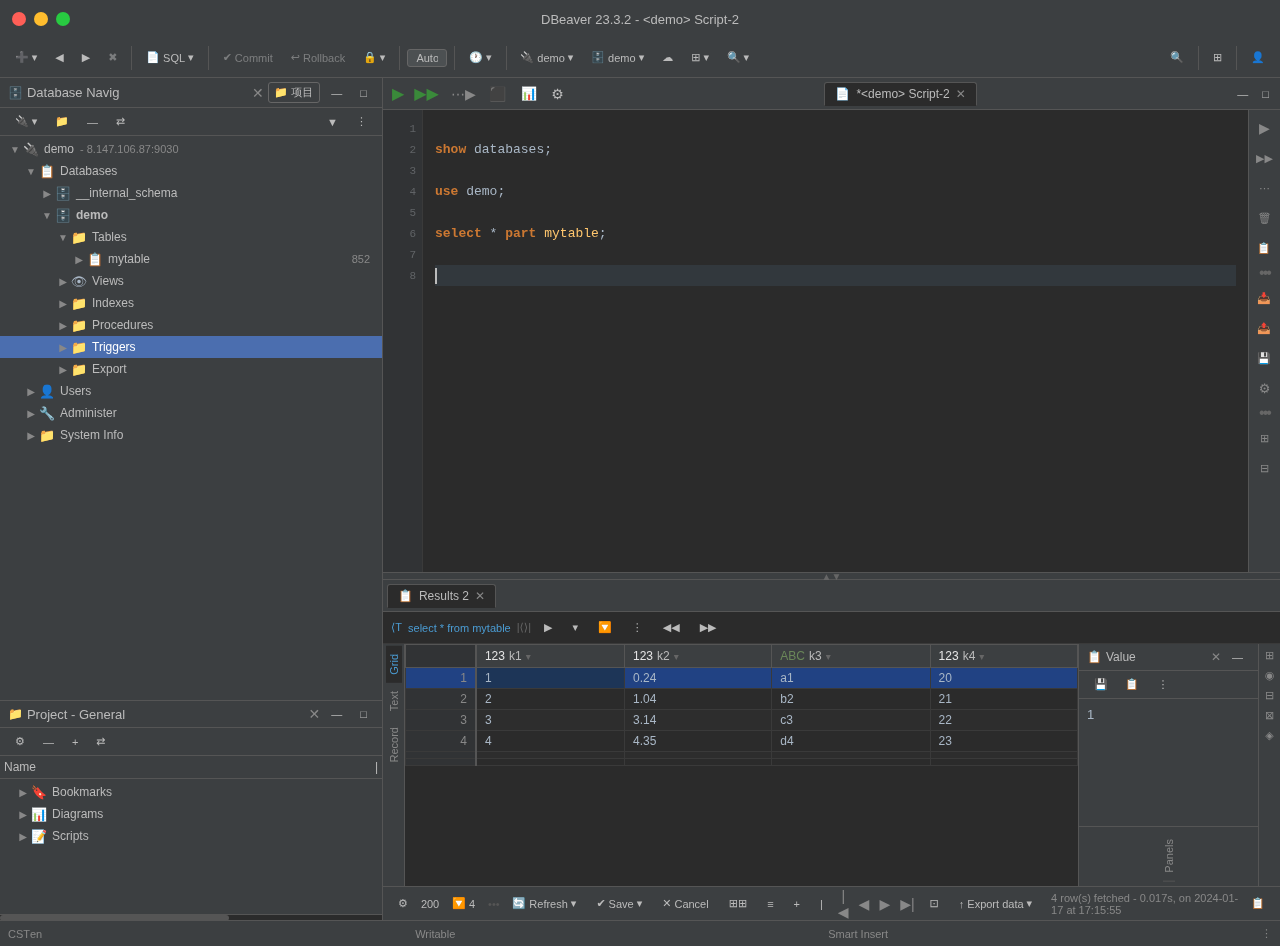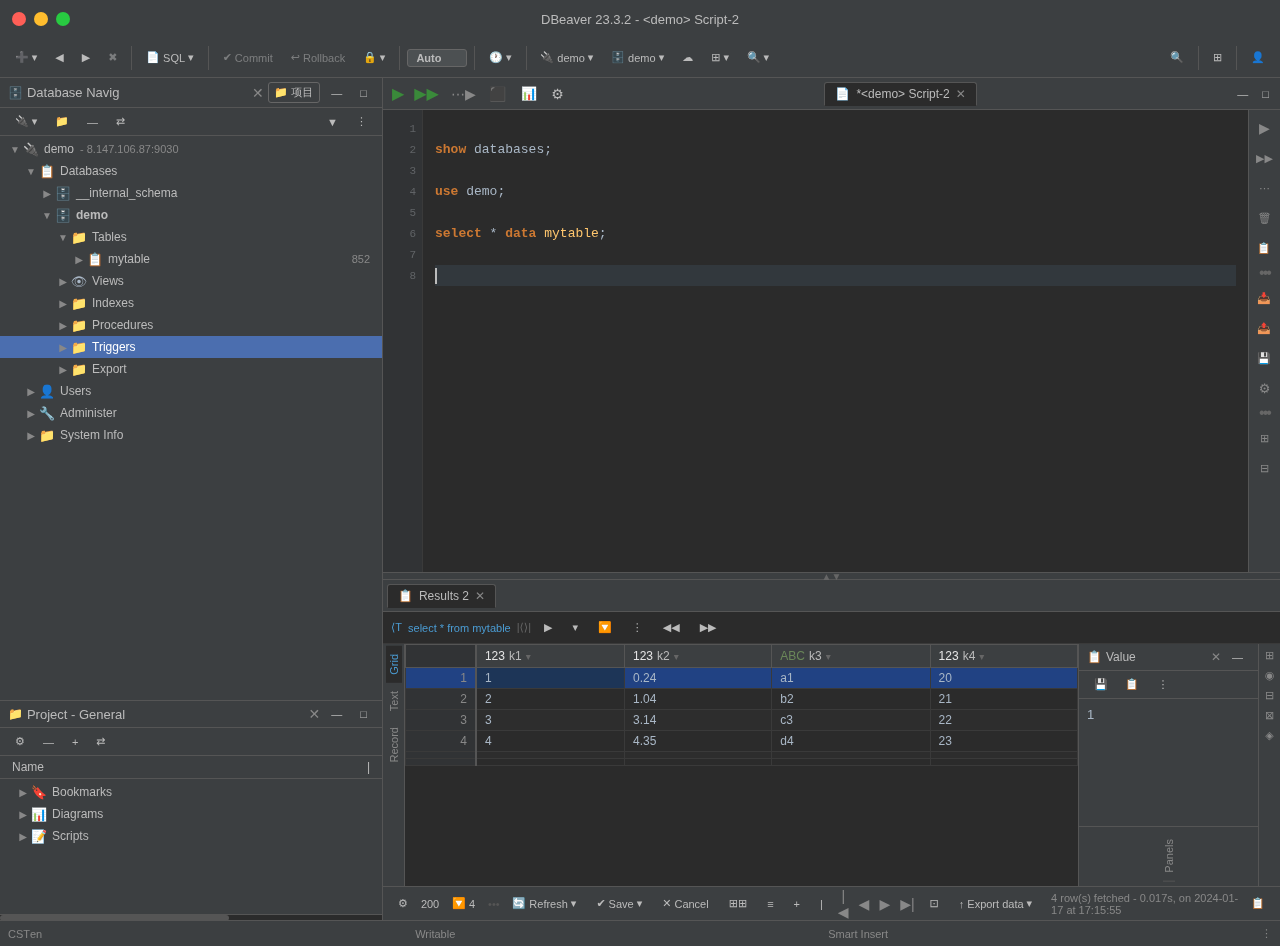--- a/index.html
+++ b/index.html
@@ -12,21 +12,21 @@
     .tb-close { background: #ff5f57; }
     .tb-min { background: #ffbd2e; }
     .tb-max { background: #28ca41; }
     .titlebar-title { color: #bbbbbb; font-size: 13px; }
 
     
     .main-toolbar { height: 40px; background: #3c3f41; border-bottom: 1px solid #555; display: flex; align-items: center; padding: 0 8px; gap: 4px; }
     .toolbar-btn { background: transparent; border: 1px solid transparent; border-radius: 3px; color: #bbbbbb; padding: 2px 6px; cursor: pointer; font-size: 11px; display: flex; align-items: center; gap: 3px; white-space: nowrap; }
     .toolbar-btn.disabled { opacity: 0.5; }
     .toolbar-sep { width: 1px; height: 24px; background: #555; margin: 0 3px; }
-    .auto-input { background: #4c5052; border: 1px solid #666; border-radius: 3px; color: #bbbbbb; padding: 2px 8px; font-size: 11px; width: 60px; font-weight: bold; }
+    .auto-input { background: #4c5052; border: 1px solid #666; border-radius: 3px; color: #bbbbbb; padding: 2px 8px; font-size: 11px; width: 40px; }
 
     
     .content { display: flex; height: calc(946px - 38px - 40px - 26px); }
 
     
     .left-panel { width: 383px; display: flex; flex-direction: column; background: #3c3f41; border-right: 1px solid #555; }
     .left-top { flex: 1; overflow: hidden; display: flex; flex-direction: column; min-height: 0; }
     .panel-header { display: flex; align-items: center; padding: 4px 8px; background: #3c3f41; border-bottom: 1px solid #555; gap: 4px; }
     .panel-title { font-size: 13px; color: #bbbbbb; flex: 1; }
     .panel-close { background: none; border: none; color: #888; cursor: pointer; font-size: 14px; }
@@ -364,21 +364,21 @@
         <button class="panel-close">✕</button>
         <button class="toolbar-btn">—</button>
         <button class="toolbar-btn">□</button>
       </div>
       <div class="panel-toolbar">
         <button class="toolbar-btn">⚙</button>
         <button class="toolbar-btn">—</button>
         <button class="toolbar-btn">+</button>
         <button class="toolbar-btn">⇄</button>
       </div>
-      <div style="display:flex; align-items:center; padding: 4px 12px; border-bottom: 1px solid #555;">
+      <div style="display:flex; align-items:center; padding: 4px 4px; border-bottom: 1px solid #555;">
         <span>Name</span>
         <div style="flex:1"></div>
         <span>|</span>
       </div>
       <div class="project-tree">
         <div class="tree-item">
           <span class="tree-indent" style="width:12px"></span>
           <span class="tree-arrow">▶</span>
           <span class="tree-icon">🔖</span>
           <span class="tree-label">Bookmarks</span>
@@ -442,21 +442,21 @@
           <div class="code-line">&nbsp;</div>
           <div class="code-line">
             <span class="kw">show </span><span class="identifier">databases</span><span class="fn">;</span>
           </div>
           <div class="code-line">&nbsp;</div>
           <div class="code-line">
             <span class="kw">use </span><span class="identifier">demo</span><span class="fn">;</span>
           </div>
           <div class="code-line">&nbsp;</div>
           <div class="code-line">
-            <span class="kw">select </span><span class="fn">* </span><span class="kw">data </span><span class="func-name">mytable</span><span class="fn">;</span>
+            <span class="kw">select </span><span class="fn">* </span><span class="kw">part </span><span class="func-name">mytable</span><span class="fn">;</span>
           </div>
           <div class="code-line">&nbsp;</div>
           <div class="code-line active-line">
             <span class="cursor"></span>
           </div>
         </div>
 
         <div class="editor-side-toolbar">
           <button class="side-btn">▶</button>
           <button class="side-btn" style="font-size:11px;">▶▶</button>

